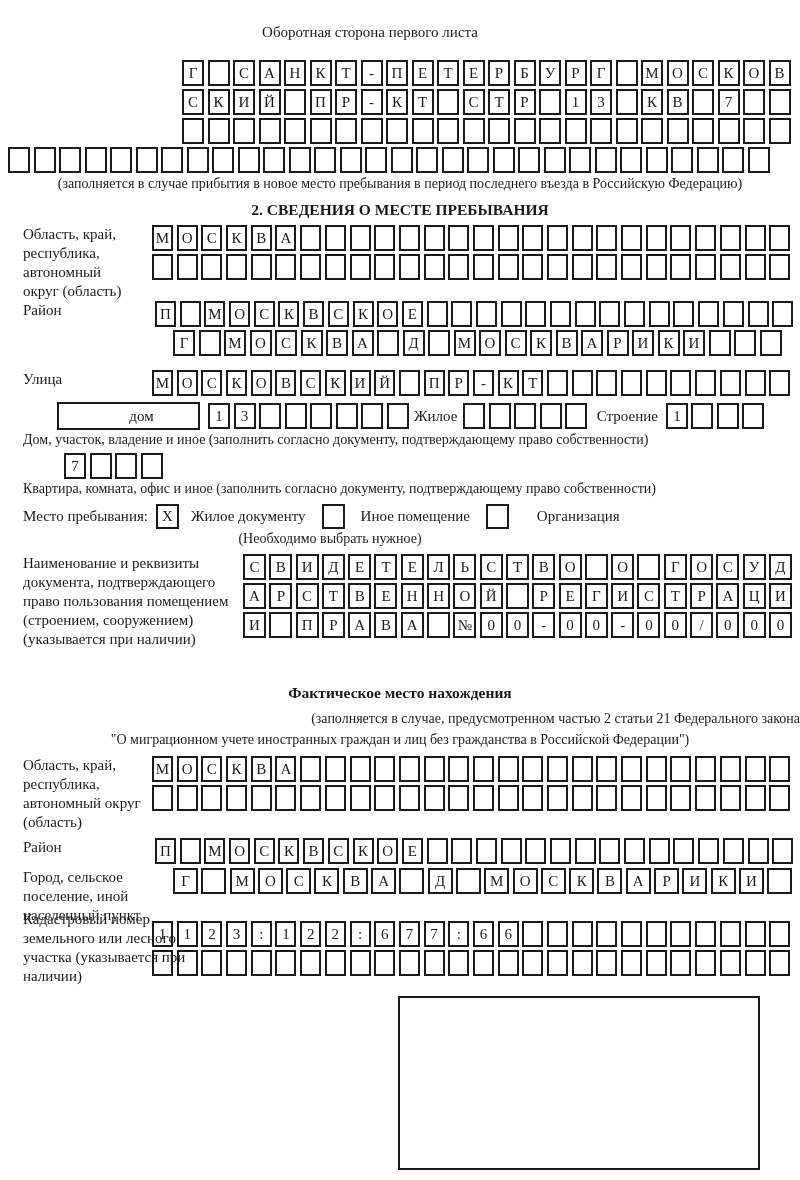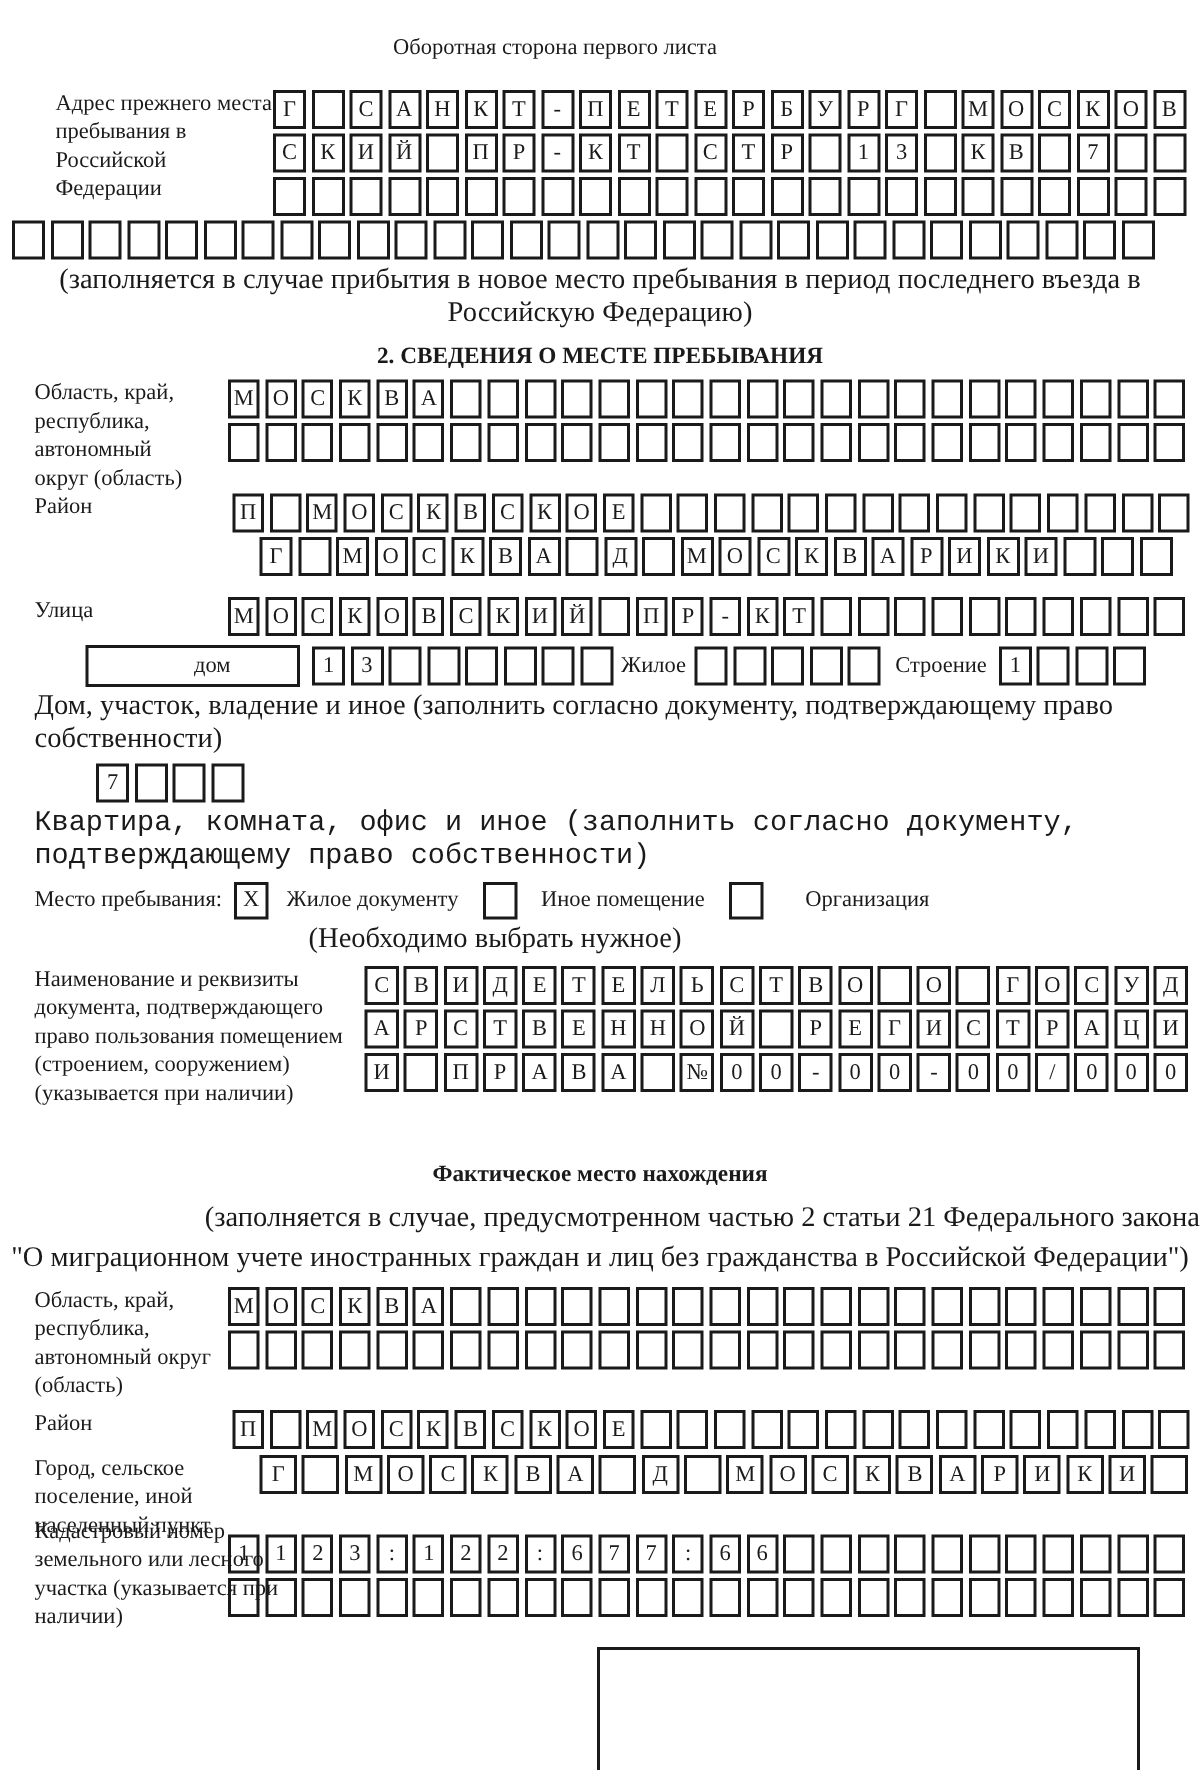--- a/index.html
+++ b/index.html
@@ -20,21 +20,21 @@
     border:2px solid #1a1a1a; height:26px; flex:0 0 auto;
     display:flex; align-items:center; justify-content:center;
     font-size:15px; line-height:1; background:#fff;
   }
   .g24 .cell { width:22px; margin-right:3.5px; }
   .g26 .cell { width:21px; margin-right:3.7px; }
   .g30 .cell { width:22px; margin-right:3.5px; }
   .g21 .cell { width:23px; margin-right:3.3px; }
   .g22 .cell { width:25px; margin-right:3.3px; }
 
-  .small-note { font-size:19px; }
+  .small-note { font-size:14px; }
   .center { text-align:center; }
   .sec-title { font-weight:bold; text-align:center; font-size:15.5px; }
 
   .inline-row { display:flex; align-items:center; }
   .wide-box {
     border:2px solid #1a1a1a; height:28px;
     display:flex; align-items:center; justify-content:center; background:#fff;padding-left:26px;
   }
   .chk {
     border:2px solid #1a1a1a; width:23px; height:25px; flex:0 0 auto;
@@ -45,21 +45,20 @@
     border:2px solid #1a1a1a; background:#fff;
   }
   .stamp-cap { margin-left:390px; width:385px; text-align:center; line-height:18.5px; font-size:14.5px; margin-top:6px; }
 </style>
 </head>
 <body>
 
 <div class="back-note">Оборотная сторона первого листа</div>
 
 <div class="field" style="margin-top:19px; min-height:86px;">
-  <div class="lbl" style="left:37px; width:145px;">Адрес прежнего места пребывания в Российской Федерации</div>
   <div class="grids" style="margin-left:182px;">
     <div class="cells-row g24">
         <div class="cell">Г</div>
         <div class="cell"></div>
         <div class="cell">С</div>
         <div class="cell">А</div>
         <div class="cell">Н</div>
         <div class="cell">К</div>
         <div class="cell">Т</div>
         <div class="cell">-</div>
@@ -362,21 +361,21 @@
 <div class="small-note" style="margin-left:23px; margin-top:2px;">Дом, участок, владение и иное (заполнить согласно документу, подтверждающему право собственности)</div>
 
 <div class="inline-row" style="margin-left:56px; margin-top:5px;">
   <div class="cells-row g24" style="margin:0 0 0 8px;">
       <div class="cell">7</div>
       <div class="cell"></div>
       <div class="cell"></div>
       <div class="cell"></div>
     </div>
 </div>
-<div class="small-note" style="margin-left:23px; margin-top:2px;font-family:Liberation Mono, monospace;">Квартира, комната, офис и иное (заполнить согласно документу, подтверждающему право собственности)</div>
+<div class="small-note" style="margin-left:23px; margin-top:2px;">Квартира, комната, офис и иное (заполнить согласно документу, подтверждающему право собственности)</div>
 
 <div class="inline-row" style="margin-left:23px; margin-top:7px;">
   <div>Место пребывания:</div>
   <div class="chk" style="margin-left:8px;">X</div>
   <div style="margin-left:12px;">Жилое документу</div>
   <div class="chk" style="margin-left:16px;"></div>
   <div style="margin-left:16px;">Иное помещение</div>
   <div class="chk" style="margin-left:16px;"></div>
   <div style="margin-left:28px;">Организация</div>
 </div>

